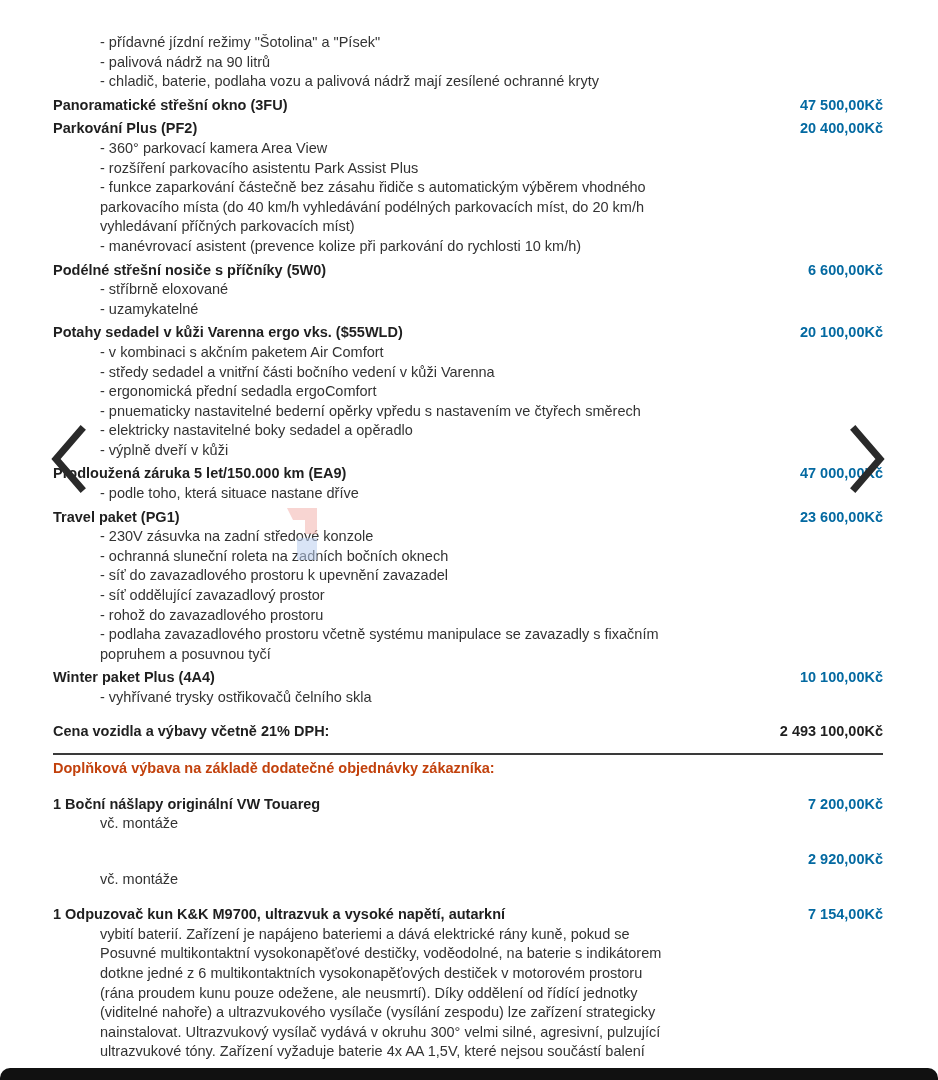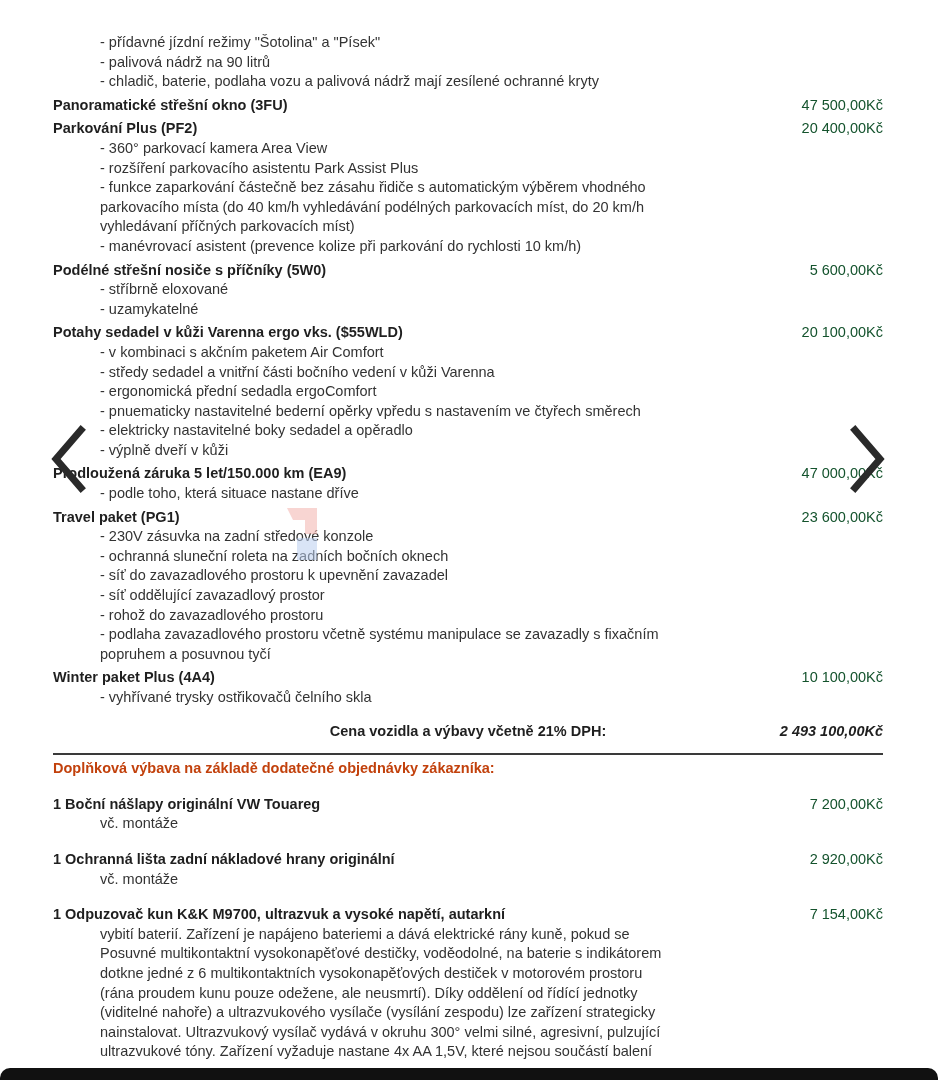--- a/index.html
+++ b/index.html
@@ -43,33 +43,31 @@
   }
   .item-head {
     font-weight: bold;
     color: #1f1f1f;
     margin-top: 4px;
   }
   .price {
     position: absolute;
     right: 0;
     top: 0;
-    font-weight: normal;
-    color: #14532d;
+    font-weight: bold;
+    color: #0369a1;
   }
   .price.bold {
     font-weight: bold;
     color: #1f1f1f;
-    font-style: italic;
   }
   .total {
     margin-top: 14px;
     font-weight: bold;
     color: #1f1f1f;
-    text-align: center;
   }
   .rule {
     height: 2px;
     background: #3a3a3a;
     margin-top: 12px;
     margin-bottom: 4px;
   }
   .section-head {
     font-weight: bold;
     color: #c2410c;
@@ -135,21 +133,21 @@
       <div class="line sub">- rozšíření parkovacího asistentu Park Assist Plus</div>
       <div class="line sub">- funkce zaparkování částečně bez zásahu řidiče s automatickým výběrem vhodného</div>
       <div class="line sub">parkovacího místa (do 40 km/h vyhledávání podélných parkovacích míst, do 20 km/h</div>
       <div class="line sub">vyhledávaní příčných parkovacích míst)</div>
       <div class="line sub">- manévrovací asistent (prevence kolize při parkování do rychlosti 10 km/h)</div>
     </div>
 
     <div>
       <div class="line item-head">
         <span>Podélné střešní nosiče s příčníky (5W0)</span>
-        <span class="price">5 600,00Kč</span>
+        <span class="price">6 600,00Kč</span>
       </div>
       <div class="line sub">- stříbrně eloxované</div>
       <div class="line sub">- uzamykatelné</div>
     </div>
 
     <div>
       <div class="line item-head">
         <span>Potahy sedadel v kůži Varenna ergo vks. ($55WLD)</span>
         <span class="price">20 100,00Kč</span>
       </div>
@@ -203,38 +201,37 @@
     <div>
       <div class="line addon-head">
         <span>1 Boční nášlapy originální VW Touareg</span>
         <span class="price">7 200,00Kč</span>
       </div>
       <div class="line sub">vč. montáže</div>
     </div>
 
     <div>
       <div class="line addon-head">
-        <span>1 Ochranná lišta zadní nákladové hrany originální</span>
         <span class="price">2 920,00Kč</span>
       </div>
       <div class="line sub">vč. montáže</div>
     </div>
 
     <div>
       <div class="line addon-head">
         <span>1 Odpuzovač kun K&amp;K M9700, ultrazvuk a vysoké napětí, autarkní</span>
         <span class="price">7 154,00Kč</span>
       </div>
       <div class="line sub">vybití baterií. Zařízení je napájeno bateriemi a dává elektrické rány kuně, pokud se</div>
       <div class="line sub">Posuvné multikontaktní vysokonapěťové destičky, voděodolné, na baterie s indikátorem</div>
       <div class="line sub">dotkne jedné z 6 multikontaktních vysokonapěťových destiček v motorovém prostoru</div>
       <div class="line sub">(rána proudem kunu pouze odežene, ale neusmrtí). Díky oddělení od řídící jednotky</div>
       <div class="line sub">(viditelné nahoře) a ultrazvukového vysílače (vysílání zespodu) lze zařízení strategicky</div>
       <div class="line sub">nainstalovat. Ultrazvukový vysílač vydává v okruhu 300° velmi silné, agresivní, pulzující</div>
-      <div class="line sub">ultrazvukové tóny. Zařízení vyžaduje nastane 4x AA 1,5V, které nejsou součástí balení</div>
+      <div class="line sub">ultrazvukové tóny. Zařízení vyžaduje baterie 4x AA 1,5V, které nejsou součástí balení</div>
     </div>
   </div>
 
   <svg class="watermark" viewBox="0 0 40 60">
     <path d="M4 4 L34 4 L34 30 L22 30 L22 16 L10 16 Z" fill="#f2b3ad" opacity="0.55"></path>
     <rect x="14" y="34" width="20" height="22" fill="#b9cdef" opacity="0.55"></rect>
   </svg>
 </div>
 
 <div class="nav-arrow nav-prev">

